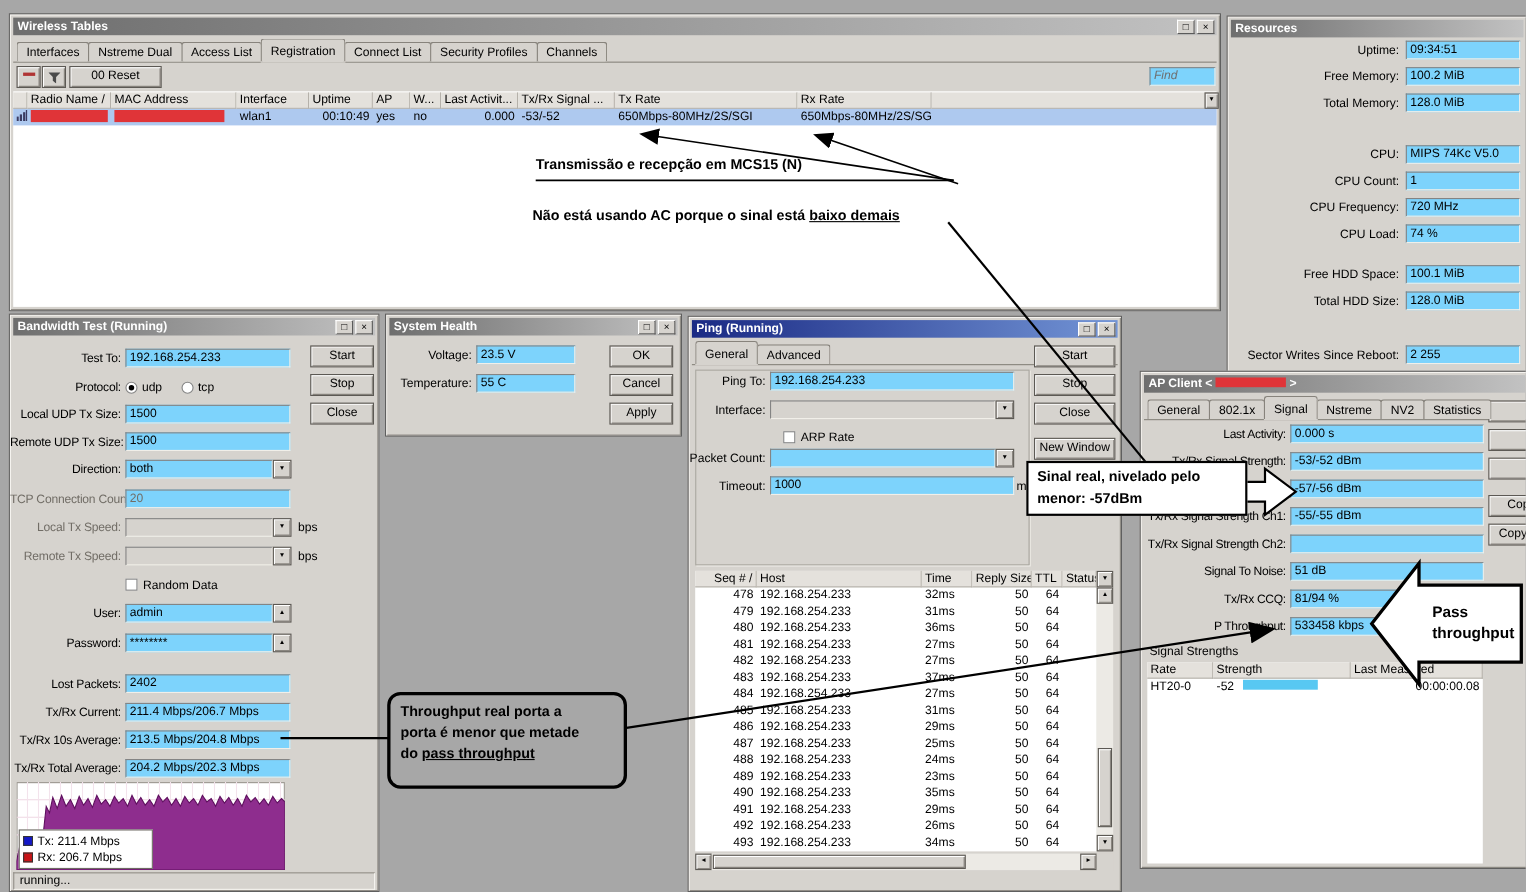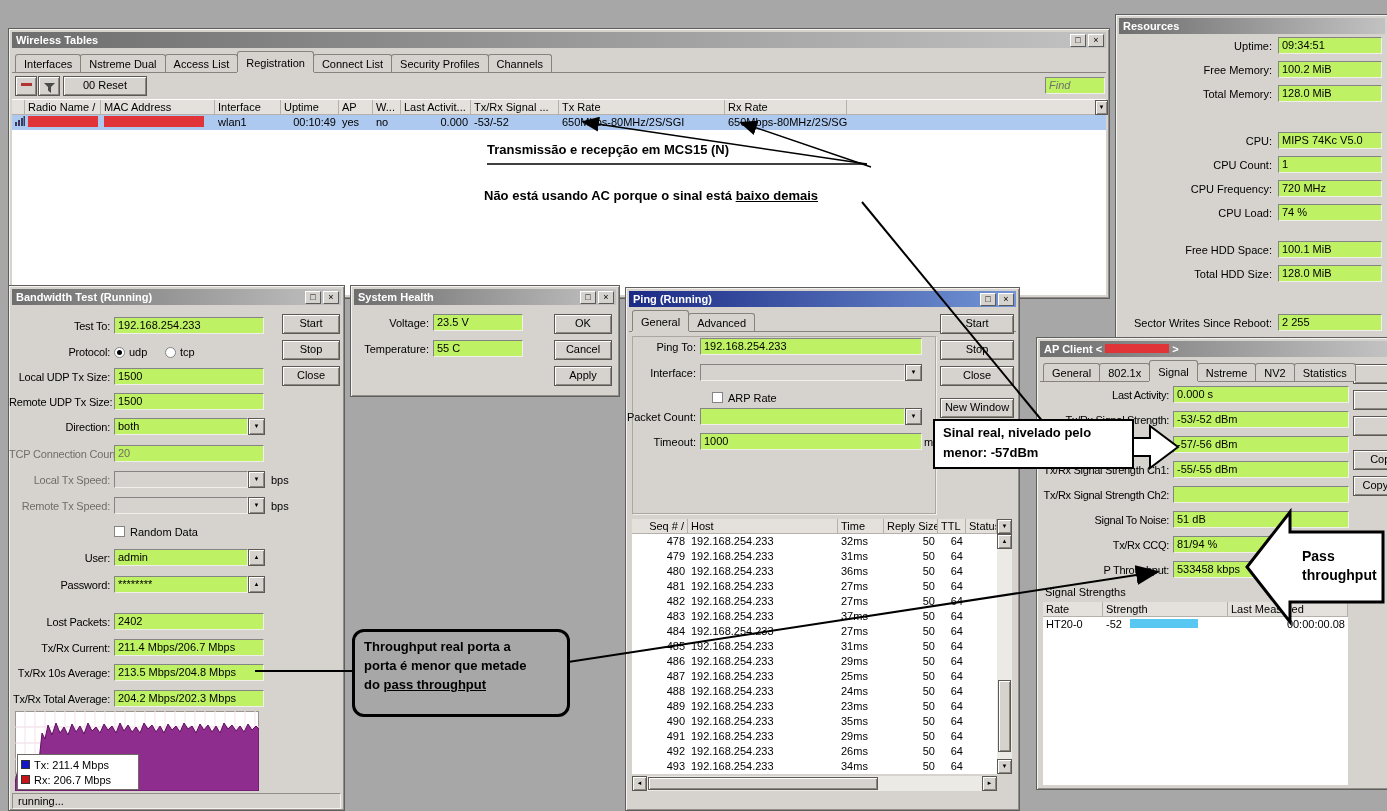--- a/index.html
+++ b/index.html
@@ -8,21 +8,21 @@
 .abs{position:absolute}
 .win{position:absolute;background:#d6d3ce;border:1px solid #5f5f5f;box-shadow:inset 1px 1px 0 #f5f3ef,inset -1px -1px 0 #928e87}
 .titlebar{position:absolute;left:3px;top:3px;right:3px;height:16px;display:flex;align-items:center;gap:2px;padding:0 2px 0 4px;color:#fff;font-weight:bold;white-space:nowrap;overflow:hidden;background:linear-gradient(90deg,var(--title_inactive_left,#6e6e6e),var(--title_inactive_right,#c2c2c2))}
 .titlebar.active{background:linear-gradient(90deg,var(--title_active_left,#1a2a84),var(--title_active_right,#7395d6))}
 .title-text{flex:1;overflow:hidden}
 .tb-btn{flex:none;width:16px;height:13px;background:#d6d3ce;border:1px solid;border-color:#fff #5a5a5a #5a5a5a #fff;color:#000;font-weight:normal;font-size:9px;line-height:11px;text-align:center}
 .tabs{position:absolute;display:flex;align-items:flex-end;height:21px;z-index:2}
 .tab{height:18px;padding:3px 8px 0;border:1px solid #87837c;border-bottom:none;border-radius:3px 3px 0 0;background:#d6d3ce;margin-right:-1px;white-space:nowrap;line-height:13px}
 .tab.active{height:21px;padding-top:5px;position:relative;z-index:3;box-shadow:0 1px 0 #d6d3ce}
 .tabrule{position:absolute;height:1px;background:#87837c}
-.input{position:absolute;height:17px;background:#bef264;border:1px solid;border-color:#848484 #f1efe9 #f1efe9 #848484;padding:1px 3px;line-height:13px;white-space:nowrap;overflow:hidden}
+.input{position:absolute;height:17px;background:#7dd3fc;border:1px solid;border-color:#848484 #f1efe9 #f1efe9 #848484;padding:1px 3px;line-height:13px;white-space:nowrap;overflow:hidden}
 .input.inline{position:static}
 .input.disabled{background:#d6d3ce}
 .find{font-style:italic;color:#6f6f6f}
 .flabel{position:absolute;white-space:nowrap;text-align:right}
 .btn{position:absolute;background:#d6d3ce;border:1px solid #5c5954;box-shadow:inset 1px 1px 0 #fff,inset -1px -1px 0 #8a8680;text-align:center;line-height:17px;white-space:nowrap;overflow:hidden}
 .dd{position:absolute;width:17px;height:17px;background:#d6d3ce;border:1px solid #5c5954;box-shadow:inset 1px 1px 0 #fff,inset -1px -1px 0 #8a8680;text-align:center;font-size:6px;line-height:14px}
 .cb{position:absolute;width:11px;height:11px;background:#fff;border:1px solid #848484}
 .radio{position:absolute;width:11px;height:11px;border-radius:50%;background:#fff;border:1px solid #848484}
 .radio.sel::after{content:"";position:absolute;left:2px;top:2px;width:5px;height:5px;border-radius:50%;background:#000}
 .redact{display:inline-block;height:11px;background:var(--redaction,#e03438)}
@@ -91,21 +91,21 @@
 
 .ann{position:absolute;font-weight:bold;font-size:13px;z-index:61;white-space:nowrap}
 .u{text-decoration:underline}
 .ann-box{position:absolute;background:#fff;border:2px solid #000;padding:2px 8px;font-weight:bold;font-size:13px;line-height:20px;z-index:61;white-space:nowrap}
 .ann-rbox{position:absolute;border:3px solid #000;border-radius:12px;padding:5px 9px;font-weight:bold;font-size:13px;line-height:19px;z-index:61;white-space:nowrap;background:transparent}
 svg.overlay{position:absolute;left:0;top:0;z-index:60;pointer-events:none}
 </style>
 </head>
 <body>
 
-<div class="win" style="left:8px;top:28px;width:1102px;height:271px;z-index:10">
+<div class="win" style="left:8px;top:12px;width:1102px;height:271px;z-index:10">
   <div class="titlebar">
     <span class="title-text">Wireless Tables</span>
     <span class="tb-btn">□</span>
     <span class="tb-btn">×</span>
   </div>
   <div class="tabs" style="left:6px;top:22px">
     <span class="tab">Interfaces</span>
     <span class="tab">Nstreme Dual</span>
     <span class="tab">Access List</span>
     <span class="tab active">Registration</span>

